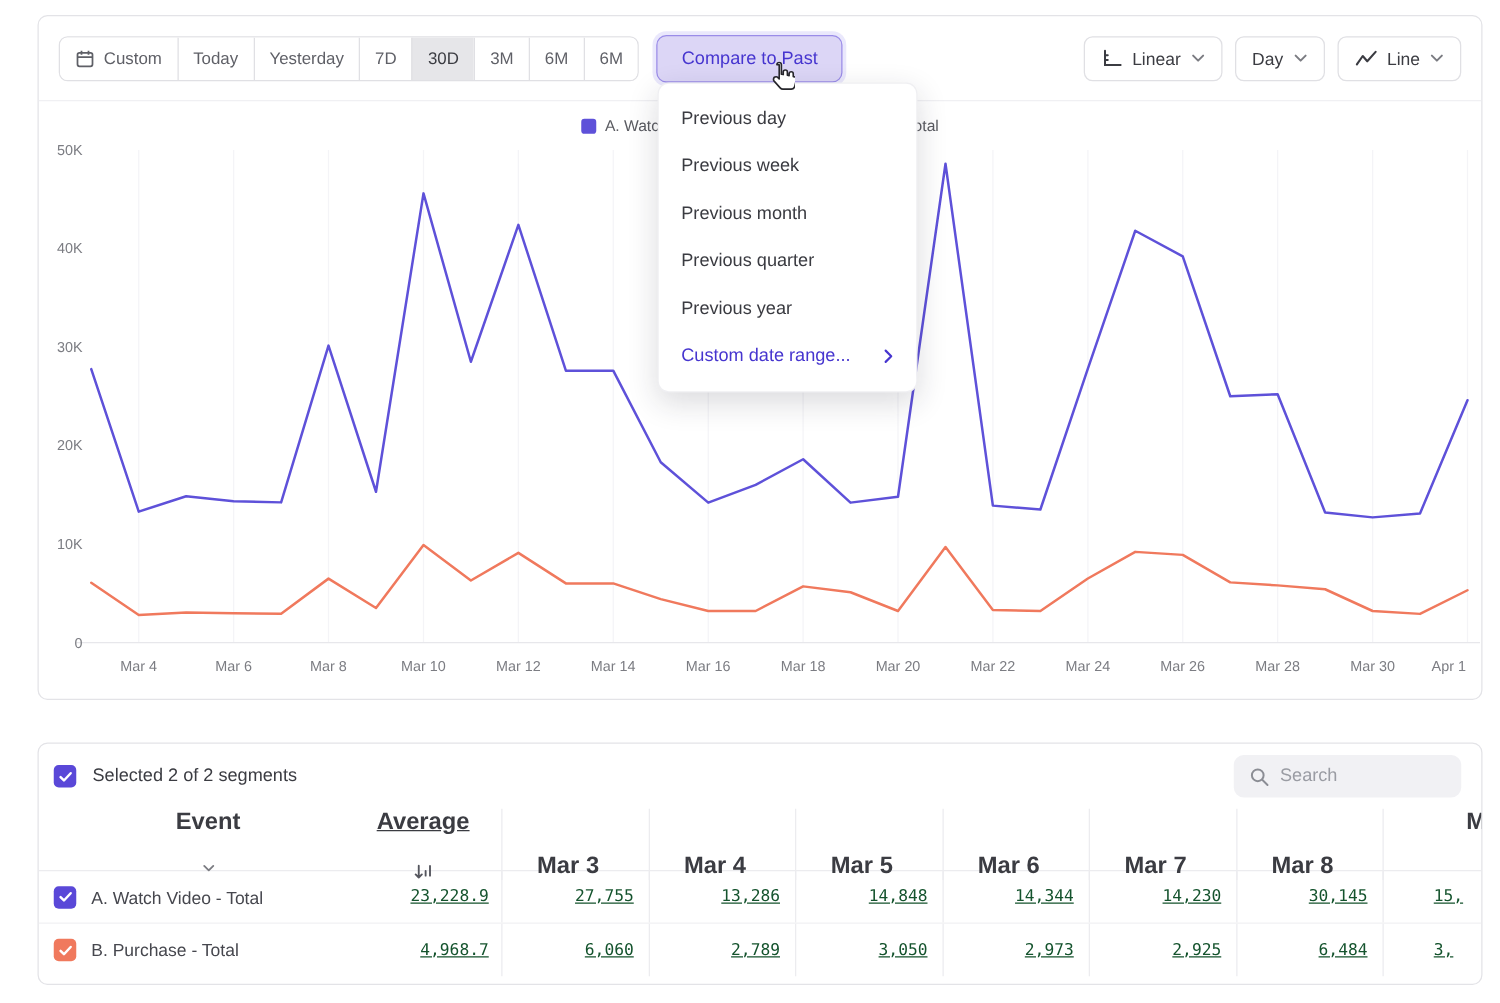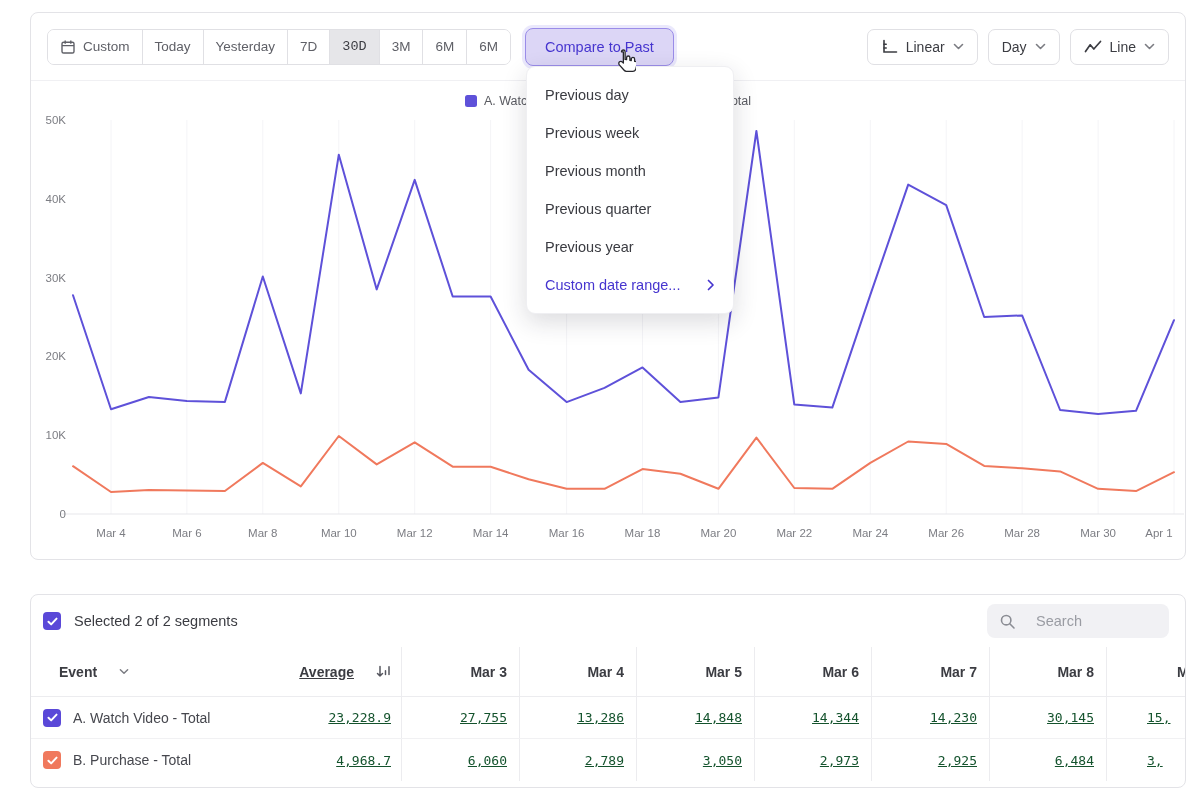--- a/index.html
+++ b/index.html
@@ -3,49 +3,49 @@
 <meta charset="utf-8">
 <style>
   * { margin:0; padding:0; box-sizing:border-box; }
   html,body { width:1200px; height:802px; background:#ffffff; font-family:"Liberation Sans",sans-serif; position:relative; overflow:hidden; }
   .card { position:absolute; background:#fff; border:1px solid #e3e3e7; border-radius:8px; }
   #card-top { left:30px; top:12px; width:1156px; height:548px; }
   #toolbar { height:68px; display:flex; align-items:center; padding:0 16px; gap:14px; border-bottom:1px solid #f0f0f3; }
   .range-group { display:flex; align-items:stretch; border:1px solid #e0e0e4; border-radius:7px; overflow:hidden; height:36px; background:#fff; }
   .range-btn { display:flex; align-items:center; gap:7px; padding:0 12px; background:#fff; border:none; border-left:1px solid #e0e0e4; font:13.5px "Liberation Sans",sans-serif; color:#5f6067; cursor:pointer; white-space:nowrap; }
   .range-btn:first-child { border-left:none; }
-  .range-btn.selected { background:#e6e6e9; color:#3b3c42;font-family:Liberation Mono, monospace; }
+  .range-btn.selected { background:#e6e6e9; color:#3b3c42; }
   #compare-btn { height:38px; padding:0 19px; border-radius:8px; background:#dcd6f6; color:#4635cf; font:500 14.5px "Liberation Sans",sans-serif; border:1.5px solid #9a8ce8; box-shadow:0 0 0 3px rgba(108,92,231,0.14); cursor:pointer; white-space:nowrap; }
   .right-controls { margin-left:auto; display:flex; gap:10px; }
   .ctrl-btn { height:36px; display:flex; align-items:center; gap:8px; padding:0 13px; border:1px solid #e0e0e4; border-radius:7px; background:#fff; font:500 14px "Liberation Sans",sans-serif; color:#3b3c42; cursor:pointer; white-space:nowrap; }
   .ctrl-btn .chev { color:#7b7c82; display:flex; }
   .ctrl-icon { display:flex; }
   #chart-wrap { position:relative; height:478px; }
   #legend { position:absolute; top:13px; left:0; width:100%; display:flex; justify-content:center; gap:20px; z-index:1; }
   .legend-item { display:flex; align-items:center; gap:7px; font-size:12.5px; color:#5a5b61; cursor:pointer; }
   .legend-sq { width:12px; height:12px; border-radius:2.5px; flex:none; }
   #chart-svg { display:block; }
   #chart-svg text { font:11.5px "Liberation Sans",sans-serif; fill:#7c7d83; }
   #dropdown { position:absolute; left:526px; top:66px; width:208px; background:#fff; border:1px solid #efeff2; border-radius:9px; box-shadow:0 8px 24px rgba(30,30,50,0.16); padding:9px 0; z-index:10; }
   .menu-item { padding:11px 18px; font-size:14.5px; color:#3a3b41; cursor:pointer; }
   .menu-item.custom { color:#4635cf; display:flex; justify-content:space-between; align-items:center; }
   #cursor { position:absolute; left:612px; top:49px; z-index:30; pointer-events:none; }
   #card-bottom { left:30px; top:594px; width:1156px; height:194px; overflow:hidden; }
   #seg-header { height:52px; display:flex; align-items:center; padding:0 16px 0 12px; gap:13px; }
   .checkbox { width:18px; height:18px; border-radius:4px; display:flex; align-items:center; justify-content:center; flex:none; cursor:pointer; }
   #seg-label { font-size:14.5px; color:#3b3c42; }
   #search-box { margin-left:auto; width:182px; height:34px; background:#f1f1f4; border-radius:8px; display:flex; align-items:center; gap:8px; padding:0 12px; }
-  #search-input { border:none; background:transparent; outline:none; font:14.5px "Liberation Sans",sans-serif; color:#14532d; width:100%;margin-left:12px; }
+  #search-input { border:none; background:transparent; outline:none; font:14.5px "Liberation Sans",sans-serif; color:#14532d; width:100%; }
   #search-input::placeholder { color:#9a9ca3; }
   .grid-row { display:grid; grid-template-columns:255px 115px 118px 117px 118px 117px 118px 117px 79px; align-items:stretch; }
   .grid-row > div { height:100%; display:flex; align-items:center; }
   .thead { height:50px; border-bottom:1px solid #ececef; }
   .trow { height:42px; }
   .trow-sep { border-bottom:1px solid #f1f1f3; }
-  .th { font-weight:700; font-size:14px; color:#3b3c42; justify-content:flex-end; padding-right:12px; gap:22px; }
+  .th { font-weight:700; font-size:19px; color:#3b3c42; justify-content:flex-end; padding-right:12px; gap:22px;flex-direction:column; }
   .event-h { justify-content:flex-start; padding-left:28px; }
   .event-h .chev { color:#7b7c82; display:flex; }
   .avg-h { padding-right:10px;text-decoration:underline; }
   .vline { border-left:1px solid #ececef; }
   .num { font-family:"DejaVu Sans Mono",monospace; font-size:13px; color:#14532d; justify-content:flex-end; padding-right:12px;text-decoration:underline; }
   .avg-v { padding-right:10px; }
   .partial-h { justify-content:flex-start; padding-left:70px; padding-right:0; }
   .partial-v { justify-content:flex-start; padding-left:40px; padding-right:0; }
   .name-cell { justify-content:flex-start; padding-left:12px; gap:12px; font-size:14px; color:#46474e; }
 </style>

